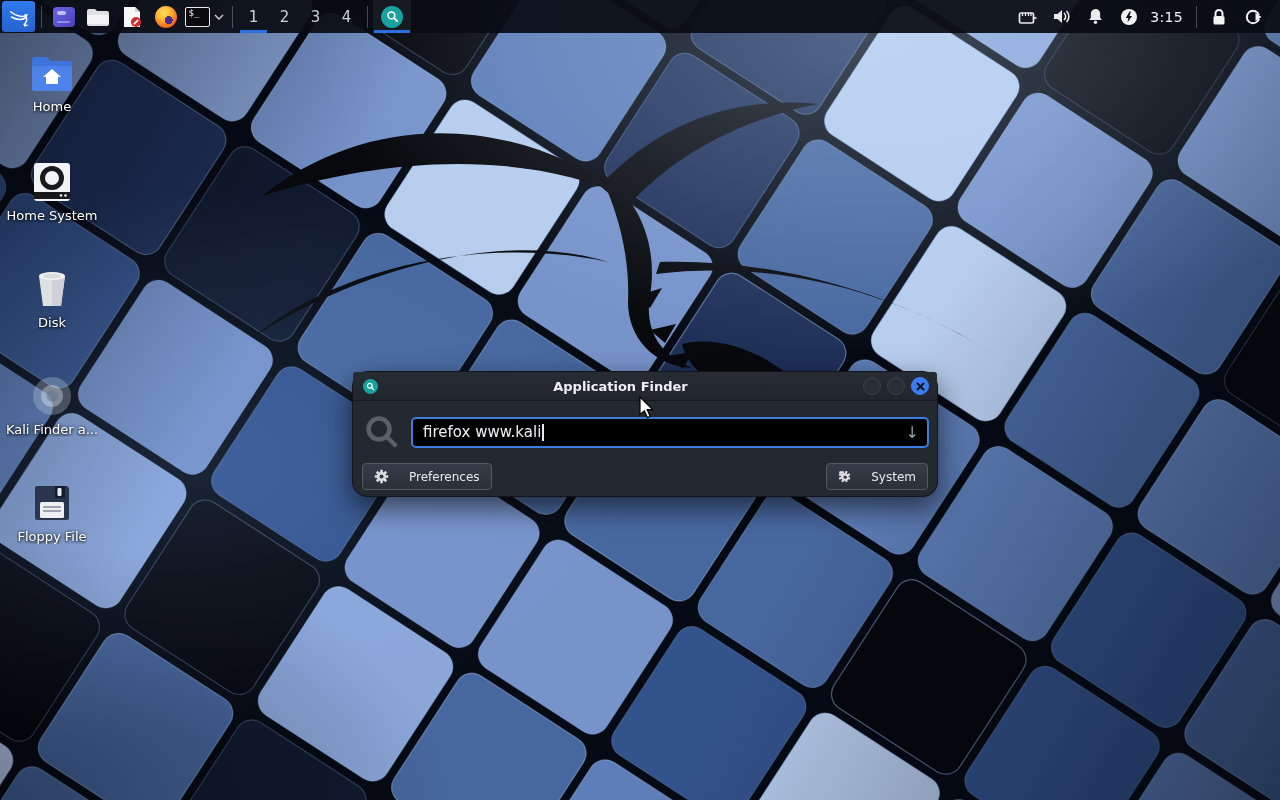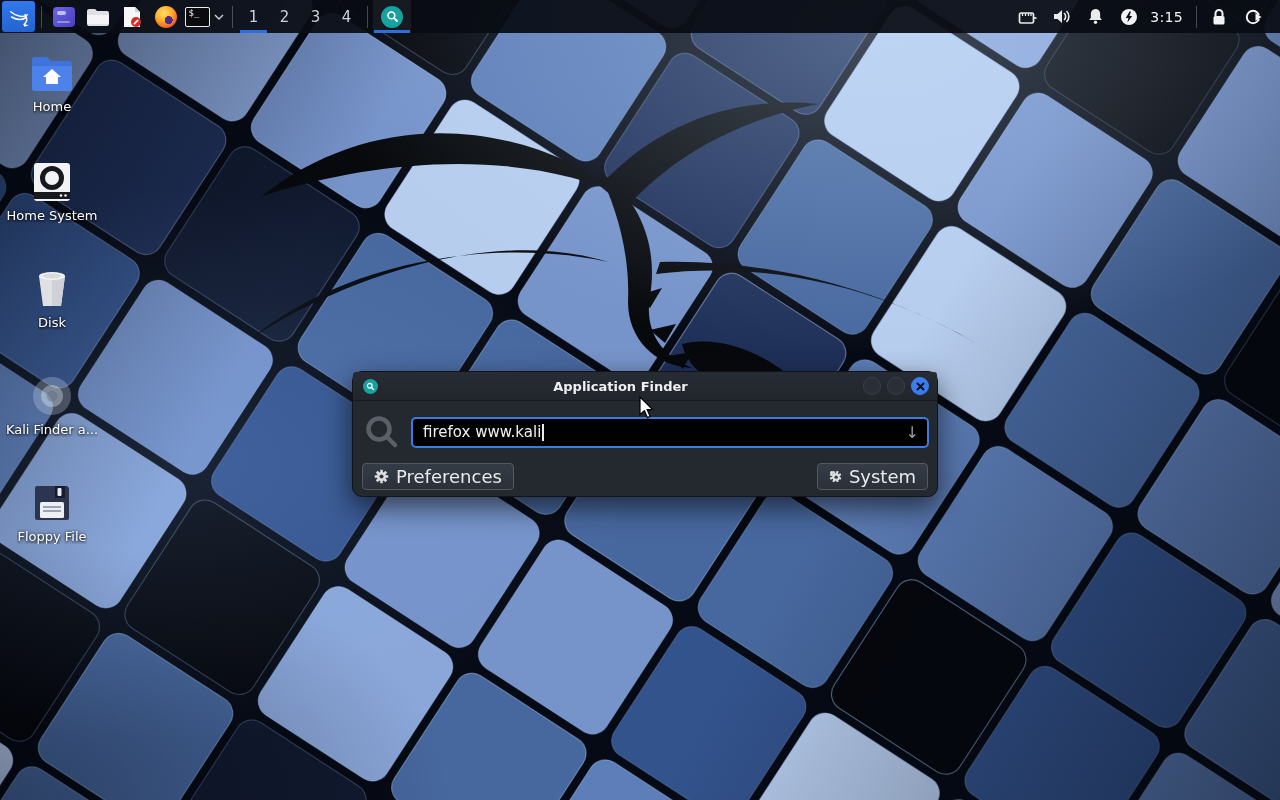--- a/index.html
+++ b/index.html
@@ -44,39 +44,39 @@
   .term-box { width:25px; height:20px; background:#0b0b0d; border:1.5px solid #e8eaec; border-radius:2px;
     color:#f2f3f5; font-family:"DejaVu Sans Mono","Liberation Mono",monospace; font-size:9px; line-height:10px; padding-left:3px; }
 
   
   .desktop-icon { position:absolute; left:6px; width:92px; z-index:10; display:flex; flex-direction:column; align-items:center; }
   .desktop-icon .dlabel { margin-top:5px; font-size:13px; color:#fff; text-shadow:0 1px 3px rgba(0,0,0,.95), 0 0 4px rgba(0,0,0,.6);
     white-space:nowrap; max-width:92px; overflow:hidden; }
 
   
   .dialog { position:absolute; left:352px; top:371px; width:586px; height:126px; z-index:40;
-    background:#24282f; border:1px solid #121419; border-radius:10px; box-shadow:0 10px 28px rgba(0,0,0,.6); }
+    background:#24282f; border:1px solid #121419; border-radius:15px; box-shadow:0 10px 28px rgba(0,0,0,.6); }
   .titlebar { height:29px; display:flex; align-items:center; padding:0 8px 0 10px;
     background:linear-gradient(#272c34,#21252c); border-bottom:1px solid #171a1f; border-radius:3px 3px 0 0; }
   .title-icon { width:15px; height:15px; border-radius:50%; background:#17a2a0; display:flex; align-items:center; justify-content:center; }
   .dialog-title { flex:1; text-align:center; font-size:13px; font-weight:bold; color:#eef0f3; }
   .win-btns { display:flex; align-items:center; gap:6px; }
   .wbtn { width:18px; height:18px; border-radius:50%; background:#2a2f37; border:1px solid #3a4049; }
   .wbtn.close { background:#3b7cf0; border-color:#3b7cf0; display:flex; align-items:center; justify-content:center; }
   .search-row { display:flex; align-items:center; padding:13px 8px 0 0; }
   .big-mag { width:58px; display:flex; align-items:center; justify-content:center; }
   .input-box { flex:1; height:31px; background:#000000; border:2px solid #3c7ce0; border-radius:5px;
     display:flex; align-items:center; padding:0 8px 0 10px; }
   .input-text { font-size:15px; color:#eef0f2; }
   .caret { display:inline-block; width:1.5px; height:17px; background:#e8eaec; margin-left:1px; }
   .input-arrow { margin-left:auto; color:#9aa0a8; font-size:16px; }
   .actions { display:flex; justify-content:space-between; padding:13px 9px 0 9px; }
-  .btn { height:27px; display:flex; align-items:center; gap:7px; padding:0 11px;
+  .btn { height:27px; display:flex; align-items:center; gap:20px; padding:0 11px;
     background:linear-gradient(180deg,#363c47,#2b3039); border:1px solid #545963; border-radius:4px;
-    color:#e8eaed; font-size:18px; }
+    color:#e8eaed; font-size:12px; }
 
   
   #cursor { position:absolute; left:638px; top:396px; z-index:100; }
 </style>
 </head>
 <body>
 
 <svg id="wallpaper" width="1280" height="800">
   <rect x="0" y="0" width="1280" height="800" fill="#060a14"></rect>
   <g id="cube-grid" transform="translate(640,400) rotate(33) translate(-1272,-1272)">

